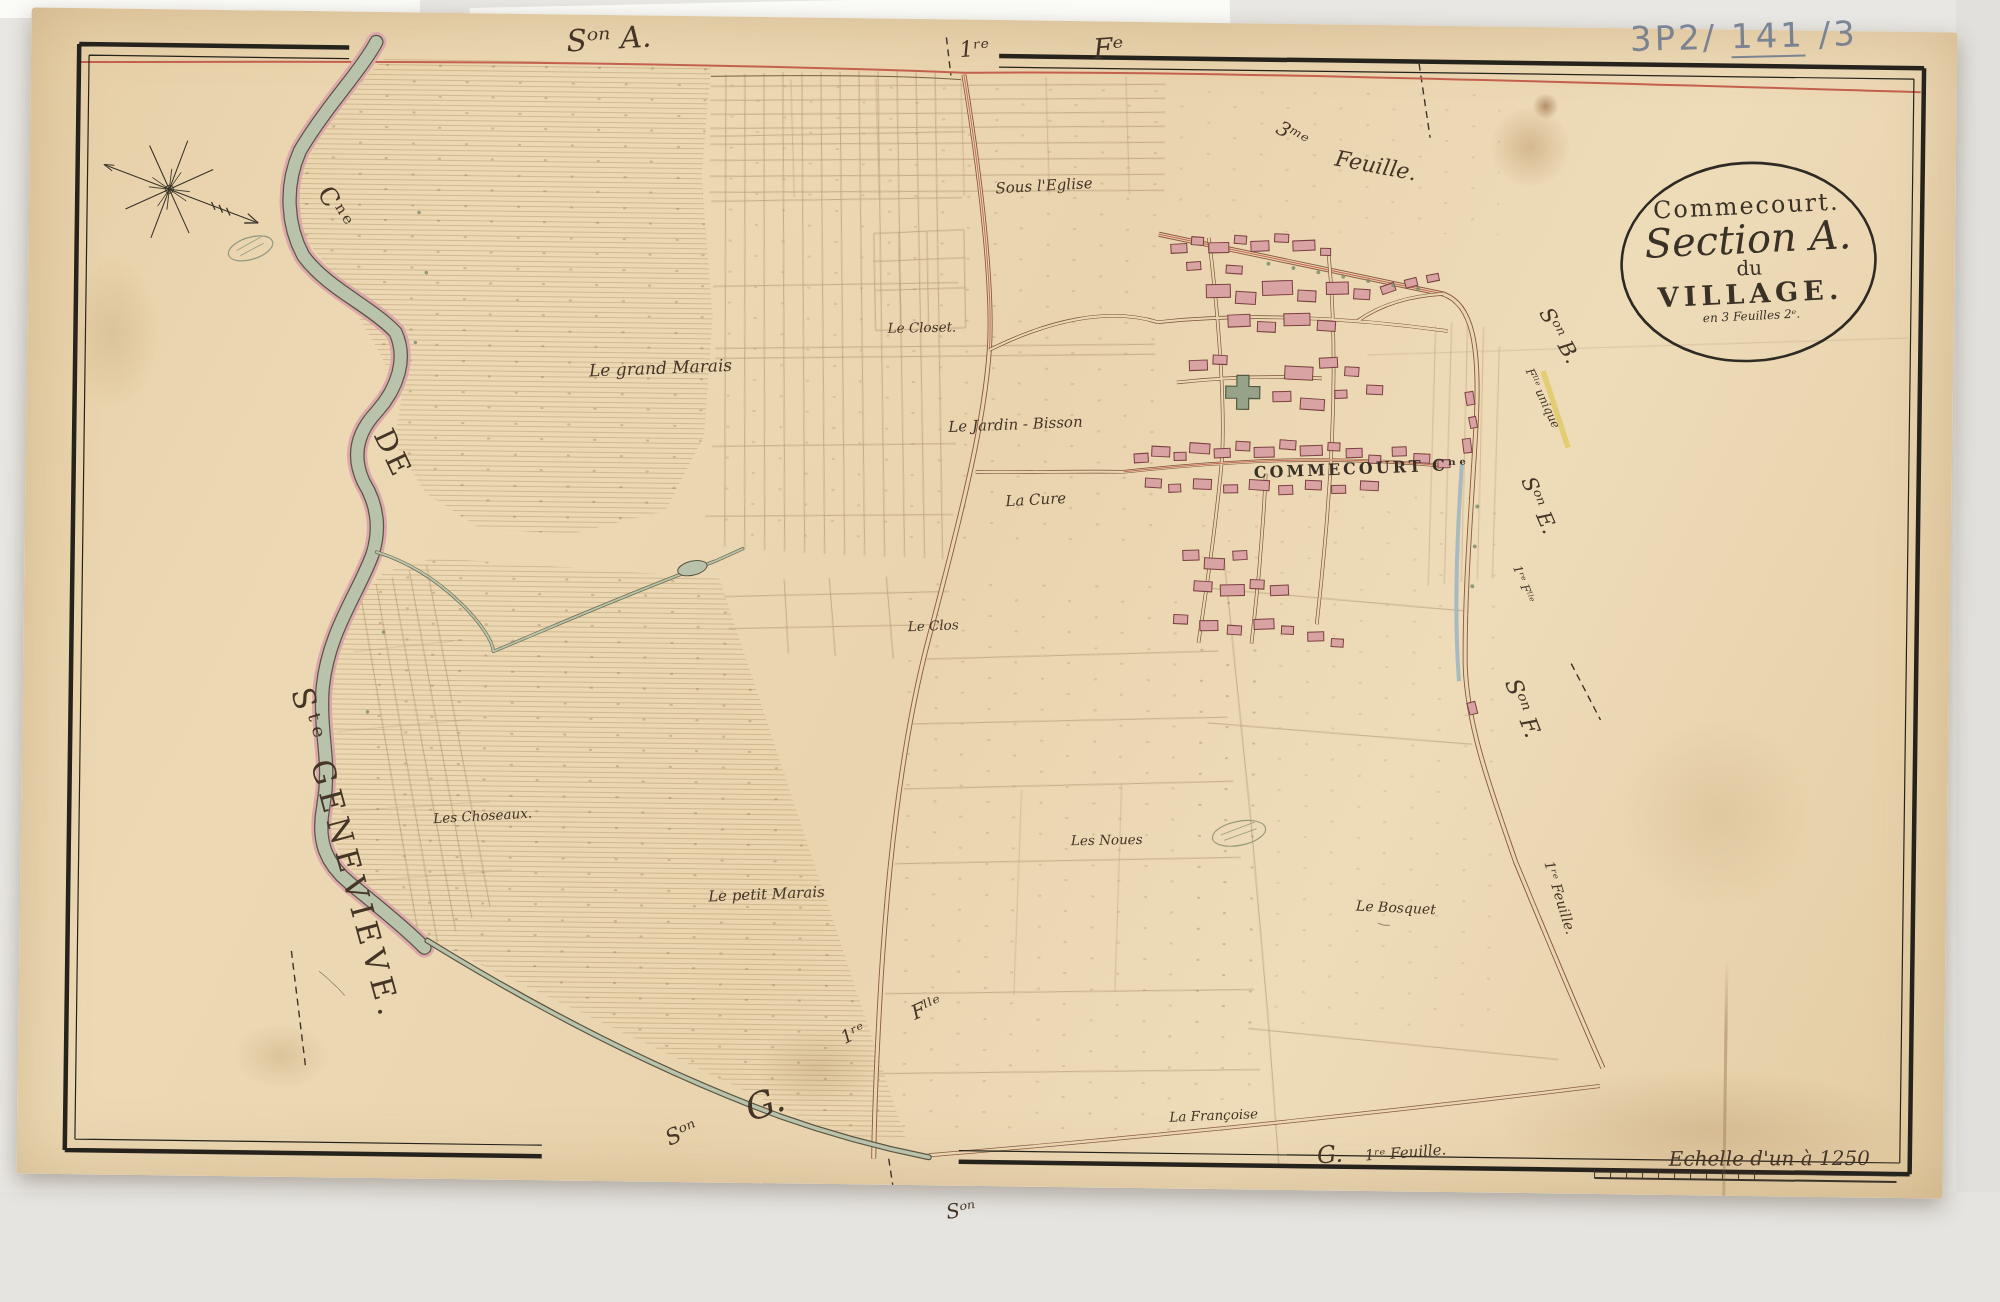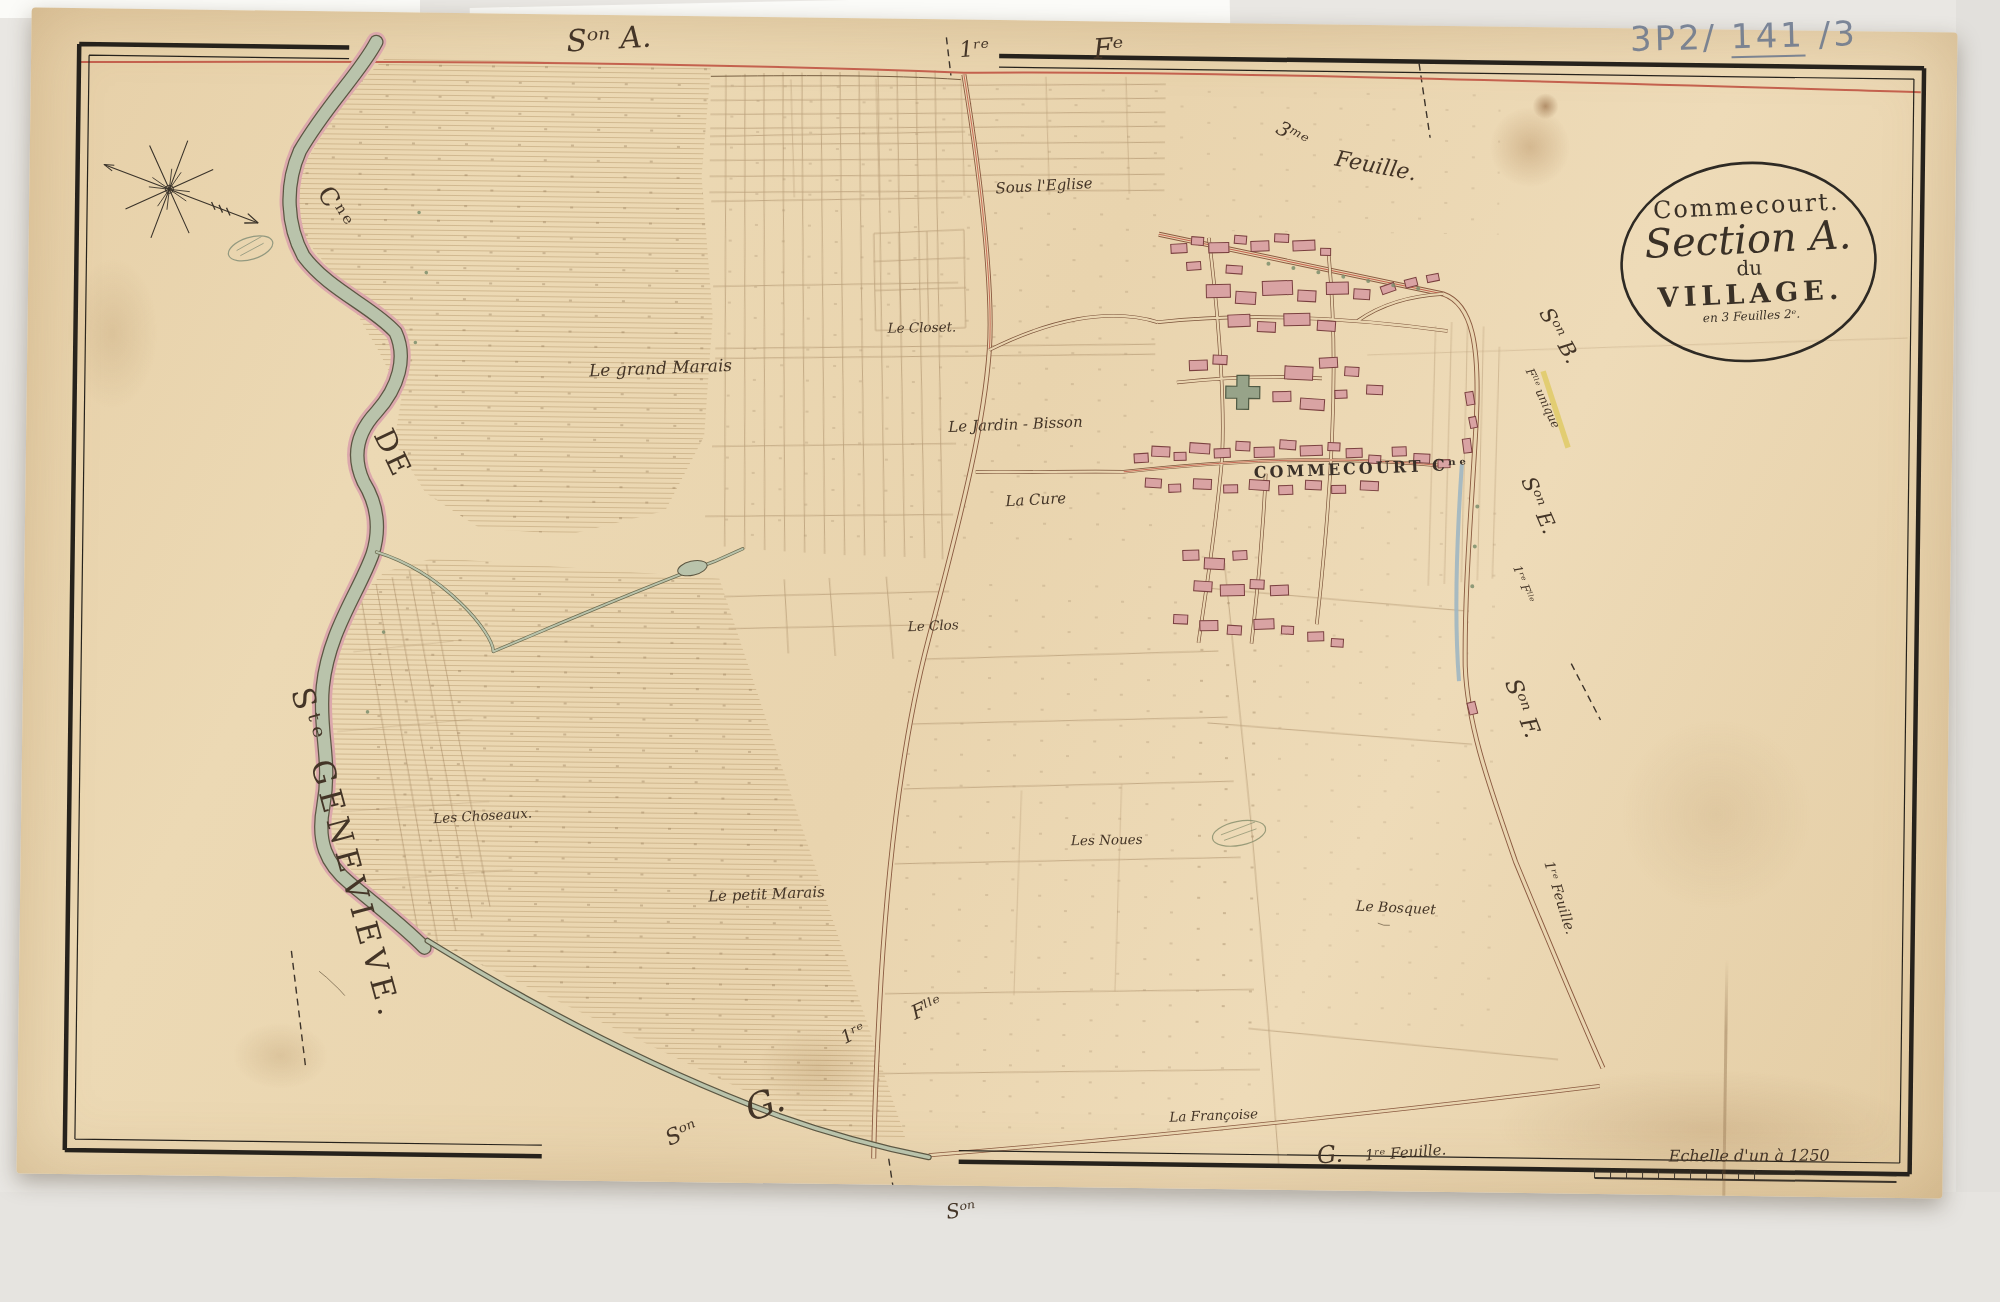--- a/index.html
+++ b/index.html
@@ -329,15 +329,15 @@
   <div class="lbl script" style="left:860px;top:300px;font-size:13.5px;transform:rotate(-2deg)">Le Closet.</div>
   <div class="lbl script" style="left:922px;top:395px;font-size:15px;transform:rotate(-3deg)">Le Jardin - Bisson</div>
   <div class="lbl script" style="left:980px;top:470px;font-size:15px;transform:rotate(-4deg)">La Cure</div>
   <div class="lbl script" style="left:884px;top:598px;font-size:13.5px;transform:rotate(-3deg)">Le Clos</div>
   <div class="lbl script" style="left:1050px;top:810px;font-size:13.5px;transform:rotate(-2deg)">Les Noues</div>
   <div class="lbl script" style="left:688px;top:868px;font-size:15px;transform:rotate(-3deg)">Le petit Marais</div>
   <div class="lbl script" style="left:412px;top:794px;font-size:13.5px;transform:rotate(-4deg)">Les Choseaux.</div>
   <div class="lbl script" style="left:1336px;top:874px;font-size:14px;transform:rotate(2deg)">Le Bosquet</div>
   <div class="lbl script" style="left:1152px;top:1084px;font-size:13.5px;transform:rotate(-3deg)">La Françoise</div>
 
-  <div class="lbl script" style="left:1652px;top:1116px;font-size:16px;transform:rotate(-1deg)">Echelle d'un à 1250</div>
+  <div class="lbl script" style="left:1652px;top:1116px;font-size:20px;transform:rotate(-1deg)">Echelle d'un à 1250</div>
 
 </div>
 
 </body></html>

